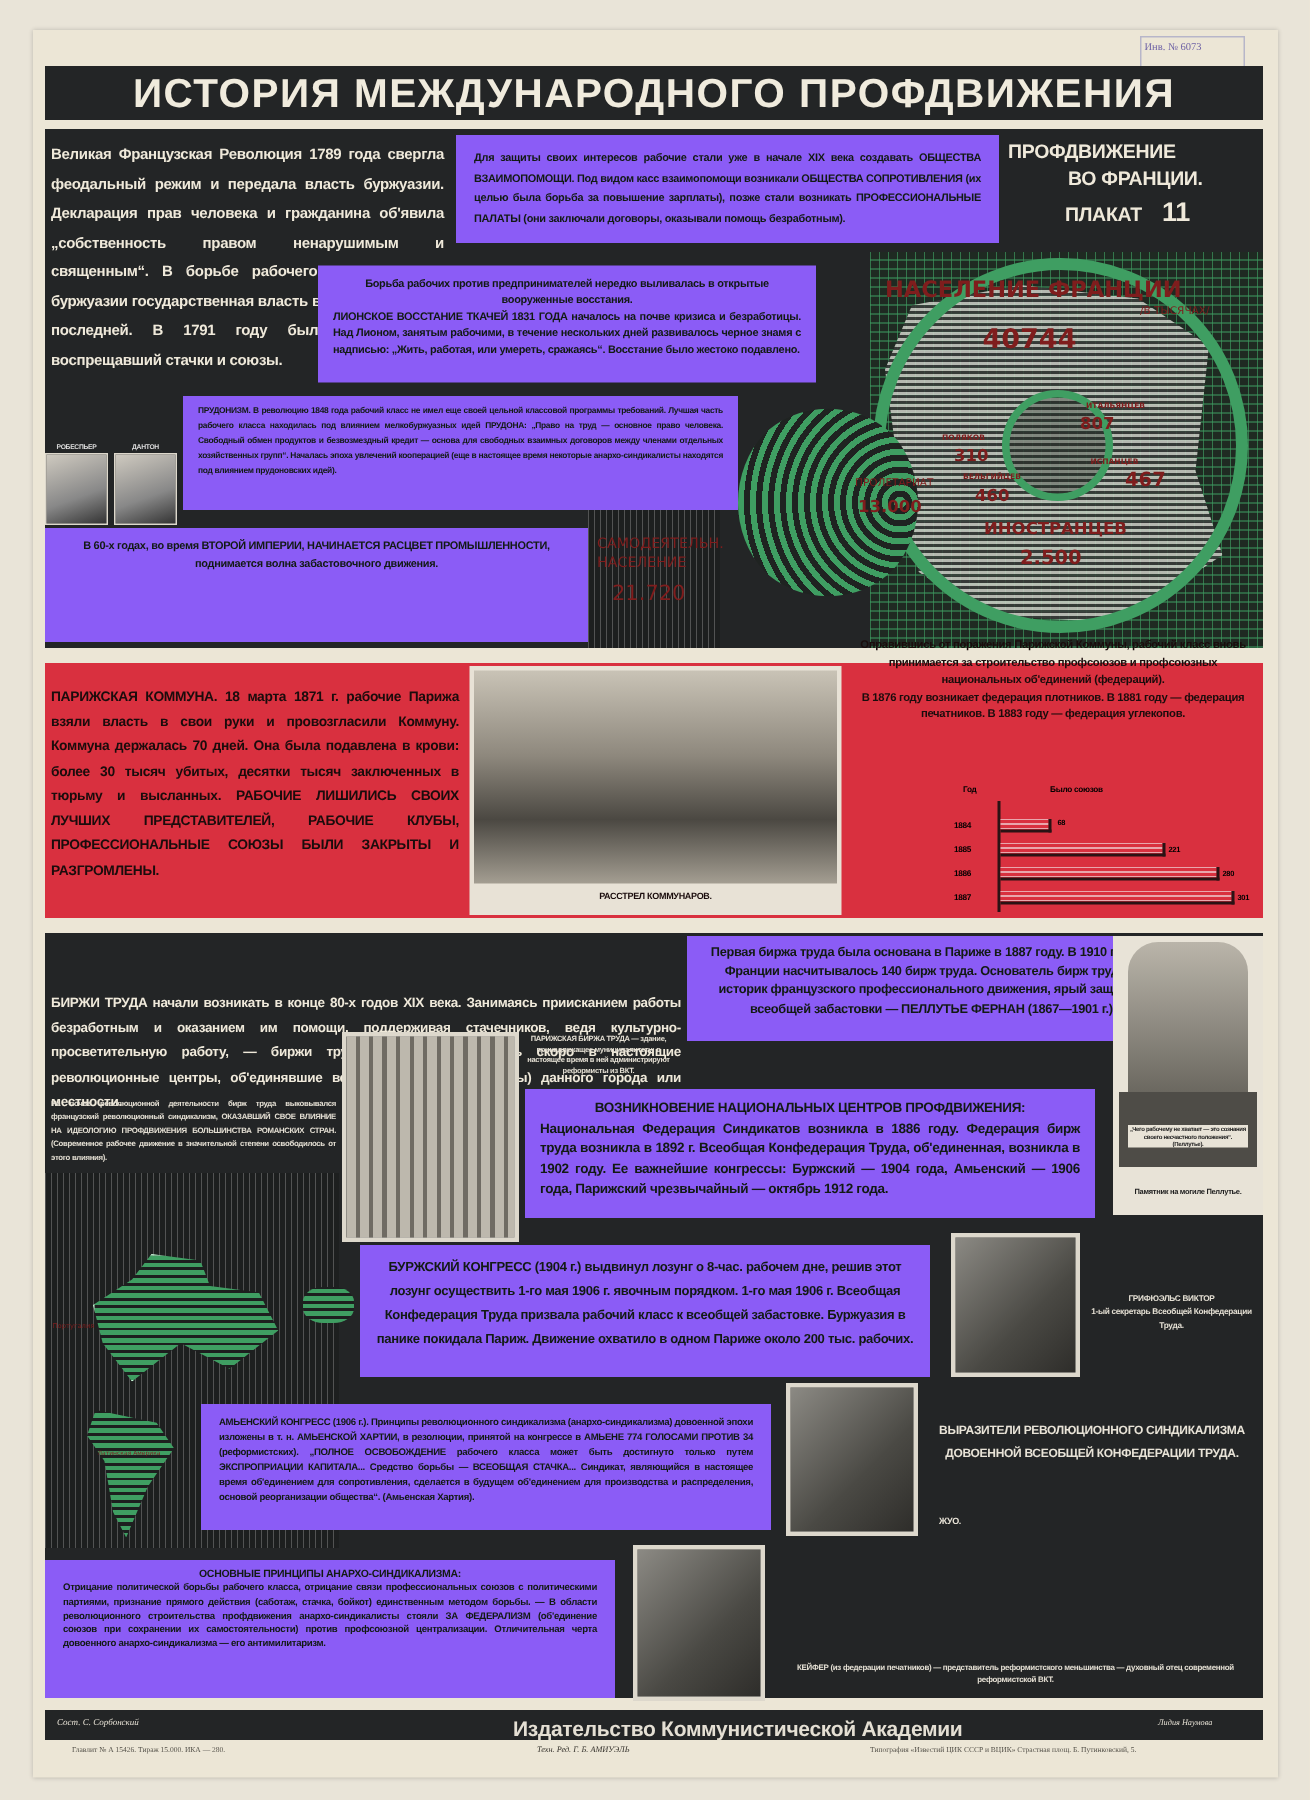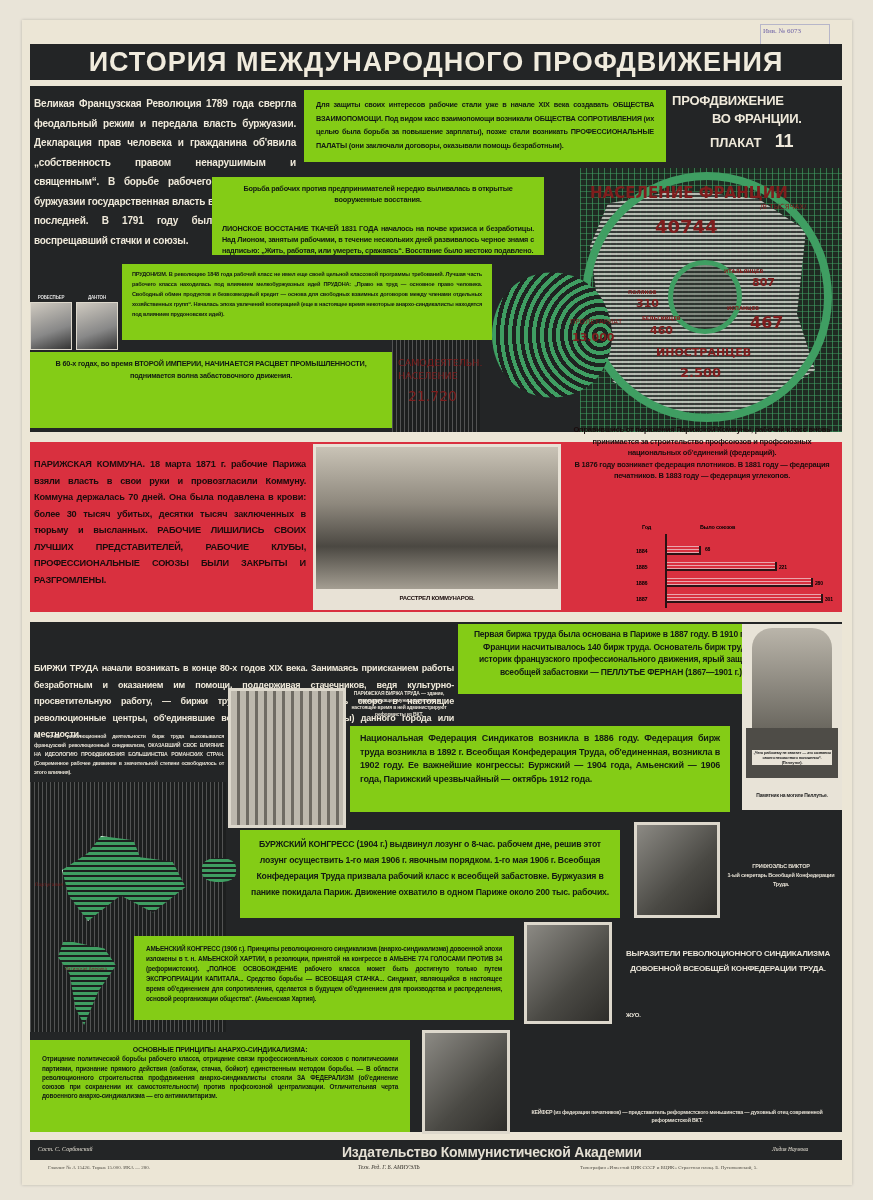--- a/index.html
+++ b/index.html
@@ -1,20 +1,20 @@
 <!DOCTYPE html>
 <html><head>
 <meta charset="utf-8">
 <style>
   html,body{margin:0;padding:0;}
   body{width:873px;height:1200px;background:#e9e4d8;position:relative;overflow:hidden;font-family:"Liberation Sans",sans-serif;}
   .paper{position:absolute;left:22px;top:20px;width:830px;height:1165px;background:#ece6d6;box-shadow:0 0 3px rgba(0,0,0,.2);}
   .abs{position:absolute;box-sizing:border-box;}
   .dark{background:#232526;color:#ece7da;}
-  .green{background:#84cc16;color:#121a13;}
+  .green{background:#8b5cf6;color:#121a13;}
   .red{background:#d9303f;color:#1a0c0c;}
   .cond{font-family:"Liberation Sans Narrow","Liberation Sans",sans-serif;font-weight:bold;letter-spacing:-0.2px;}
   .title{left:30px;top:44px;width:812px;height:36px;font-size:27px;font-weight:bold;text-align:center;line-height:36px;letter-spacing:1px;color:#f0ebdd;}
   .stamp{left:760px;top:24px;width:70px;height:26px;border:1px solid #b7b6c9;color:#6f63a6;font-size:7px;padding:2px;font-family:"Liberation Serif",serif;}
   p{margin:0;}
   .t9{font-size:9.5px;line-height:15.5px;}
   .t8{font-size:8px;line-height:12px;}
   .t7{font-size:6.5px;line-height:9px;}
   .t6{font-size:5.5px;line-height:8px;}
   .c{text-align:center;}
@@ -55,39 +55,39 @@
   <div>ПРОФДВИЖЕНИЕ</div>
   <div style="padding-left:40px;">ВО ФРАНЦИИ.</div>
   <div style="padding-left:38px;margin-top:4px;">
     <span>ПЛАКАТ</span>
     <span style="font-size:18px;margin-left:10px;">11</span>
   </div>
 </div>
 
 <div class="abs green cond t7" style="left:212px;top:177px;width:332px;height:78px;padding:6px 10px;font-size:7.3px;line-height:11px;">
   <p class="c">Борьба рабочих против предпринимателей нередко выливалась в открытые вооруженные восстания.</p>
-  <p class="just" style="margin-top:18px;">ЛИОНСКОЕ ВОССТАНИЕ ТКАЧЕЙ 1831 ГОДА началось на почве кризиса и безработицы. Над Лионом, занятым рабочими, в течение нескольких дней развивалось черное знамя с надписью: „Жить, работая, или умереть, сражаясь“. Восстание было жестоко подавлено.</p>
+  <p class="just" style="margin-top:0;">ЛИОНСКОЕ ВОССТАНИЕ ТКАЧЕЙ 1831 ГОДА началось на почве кризиса и безработицы. Над Лионом, занятым рабочими, в течение нескольких дней развивалось черное знамя с надписью: „Жить, работая, или умереть, сражаясь“. Восстание было жестоко подавлено.</p>
 </div>
 
 <div class="abs grid" style="left:580px;top:168px;width:262px;height:264px;"></div>
 <div class="abs mapbig" style="left:590px;top:190px;width:225px;height:225px;clip-path:polygon(8% 6%,40% 0,75% 4%,96% 18%,92% 55%,100% 80%,70% 100%,30% 98%,10% 85%,4% 55%,0 25%);opacity:.85;"></div>
 <div class="abs circle" style="left:582px;top:172px;width:250px;height:250px;"></div>
 <div class="abs glow" style="left:590px;top:184px;width:240px;font-size:15px;">НАСЕЛЕНИЕ ФРАНЦИИ</div>
 <div class="abs glow" style="left:760px;top:203px;font-size:7px;font-weight:normal;">/В ТЫСЯЧАХ/</div>
 <div class="abs glow" style="left:655px;top:216px;font-size:18px;">40744</div>
 
 <div class="abs" style="left:668px;top:260px;width:74px;height:74px;border-radius:50%;border:5px solid #3f9e62;box-sizing:border-box;background:rgba(30,40,32,.35);"></div>
 <div class="abs glow" style="left:724px;top:268px;font-size:5px;">ИТАЛЬЯНЦЕВ</div>
-<div class="abs glow" style="left:752px;top:276px;font-size:11px;text-align:right;">807</div>
+<div class="abs glow" style="left:720px;top:276px;font-size:11px;text-align:right;">807</div>
 <div class="abs glow" style="left:628px;top:289px;font-size:5px;">ПОЛЯКОВ</div>
 <div class="abs glow" style="left:636px;top:297px;font-size:11px;">310</div>
 <div class="abs glow" style="left:642px;top:315px;font-size:5px;">БЕЛЬГИЙЦЕВ</div>
 <div class="abs glow" style="left:650px;top:324px;font-size:11px;">460</div>
 <div class="abs glow" style="left:727px;top:305px;font-size:5px;">ИСПАНЦЕВ</div>
-<div class="abs glow" style="left:750px;top:313px;font-size:16px;">467</div>
+<div class="abs glow" style="left:750px;top:313px;font-size:13px;">467</div>
 <div class="abs glow" style="left:656px;top:346px;font-size:11px;">ИНОСТРАНЦЕВ</div>
 <div class="abs glow" style="left:680px;top:365px;font-size:13px;">2.500</div>
 
 <div class="abs" style="left:492px;top:270px;width:120px;height:130px;border-radius:50%;background:repeating-radial-gradient(circle at 90% 50%,#3f9e62 0 4px,#1f2321 4px 8px);clip-path:circle(50% at 50% 50%);"></div>
 <div class="abs glow" style="left:570px;top:318px;font-size:7px;font-weight:normal;">ПРОЛЕТАРИАТ</div>
 <div class="abs glow" style="left:572px;top:331px;font-size:11px;">13.000</div>
 
 <div class="abs green cond t6 just" style="left:122px;top:264px;width:370px;height:76px;padding:5px 10px;font-size:5.6px;line-height:10px;">ПРУДОНИЗМ. В революцию 1848 года рабочий класс не имел еще своей цельной классовой программы требований. Лучшая часть рабочего класса находилась под влиянием мелкобуржуазных идей ПРУДОНА: „Право на труд — основное право человека. Свободный обмен продуктов и безвозмездный кредит — основа для свободных взаимных договоров между членами отдельных хозяйственных групп“. Началась эпоха увлечений кооперацией (еще в настоящее время некоторые анархо-синдикалисты находятся под влиянием прудоновских идей).</div>
 
 <div class="abs green cond t7 c" style="left:30px;top:352px;width:362px;height:76px;padding:6px 8px;font-size:7.3px;line-height:11.5px;">
@@ -148,20 +148,21 @@
 
 <div class="abs" style="left:742px;top:624px;width:100px;height:186px;background:#e8e3d7;">
   <div style="margin:4px 10px 0;height:100px;background:linear-gradient(180deg,#bab5aa,#6b6860);border-radius:20px 20px 0 0;"></div>
   <div style="margin:0 4px;height:50px;background:#4e4c47;padding-top:22px;box-sizing:border-box;">
     <div class="cond t6 c" style="background:#e8e3d7;margin:0 6px;font-size:4px;line-height:5px;color:#222;">„Чего рабочему не хватает — это сознания своего несчастного положения“. (Пеллутье).</div>
   </div>
   <div class="cond c" style="font-size:5px;color:#222;margin-top:14px;">Памятник на могиле Пеллутье.</div>
 </div>
 
 <div class="abs green cond t8" style="left:350px;top:726px;width:380px;height:86px;padding:6px 10px;font-size:9px;line-height:13.5px;">
+  <p class="c">ВОЗНИКНОВЕНИЕ НАЦИОНАЛЬНЫХ ЦЕНТРОВ ПРОФДВИЖЕНИЯ:</p>
   <p class="just">Национальная Федерация Синдикатов возникла в 1886 году. Федерация бирж труда возникла в 1892 г. Всеобщая Конфедерация Труда, об'единенная, возникла в 1902 году. Ее важнейшие конгрессы: Буржский — 1904 года, Амьенский — 1906 года, Парижский чрезвычайный — октябрь 1912 года.</p>
 </div>
 
 <div class="abs green cond t8 c" style="left:240px;top:830px;width:380px;height:88px;padding:6px 10px;font-size:8.7px;line-height:16px;">БУРЖСКИЙ КОНГРЕСС (1904 г.) выдвинул лозунг о 8-час. рабочем дне, решив этот лозунг осуществить 1-го мая 1906 г. явочным порядком. 1-го мая 1906 г. Всеобщая Конфедерация Труда призвала рабочий класс к всеобщей забастовке. Буржуазия в панике покидала Париж. Движение охватило в одном Париже около 200 тыс. рабочих.</div>
 <div class="abs photo" style="left:634px;top:822px;width:86px;height:96px;"></div>
 <div class="abs cond t6 c" style="left:726px;top:862px;width:110px;color:#e4dfd3;font-size:5.5px;line-height:9px;">
   <div>ГРИФЮЭЛЬС ВИКТОР</div>
   <div>1-ый секретарь Всеобщей Конфедерации Труда.</div>
 </div>
 

